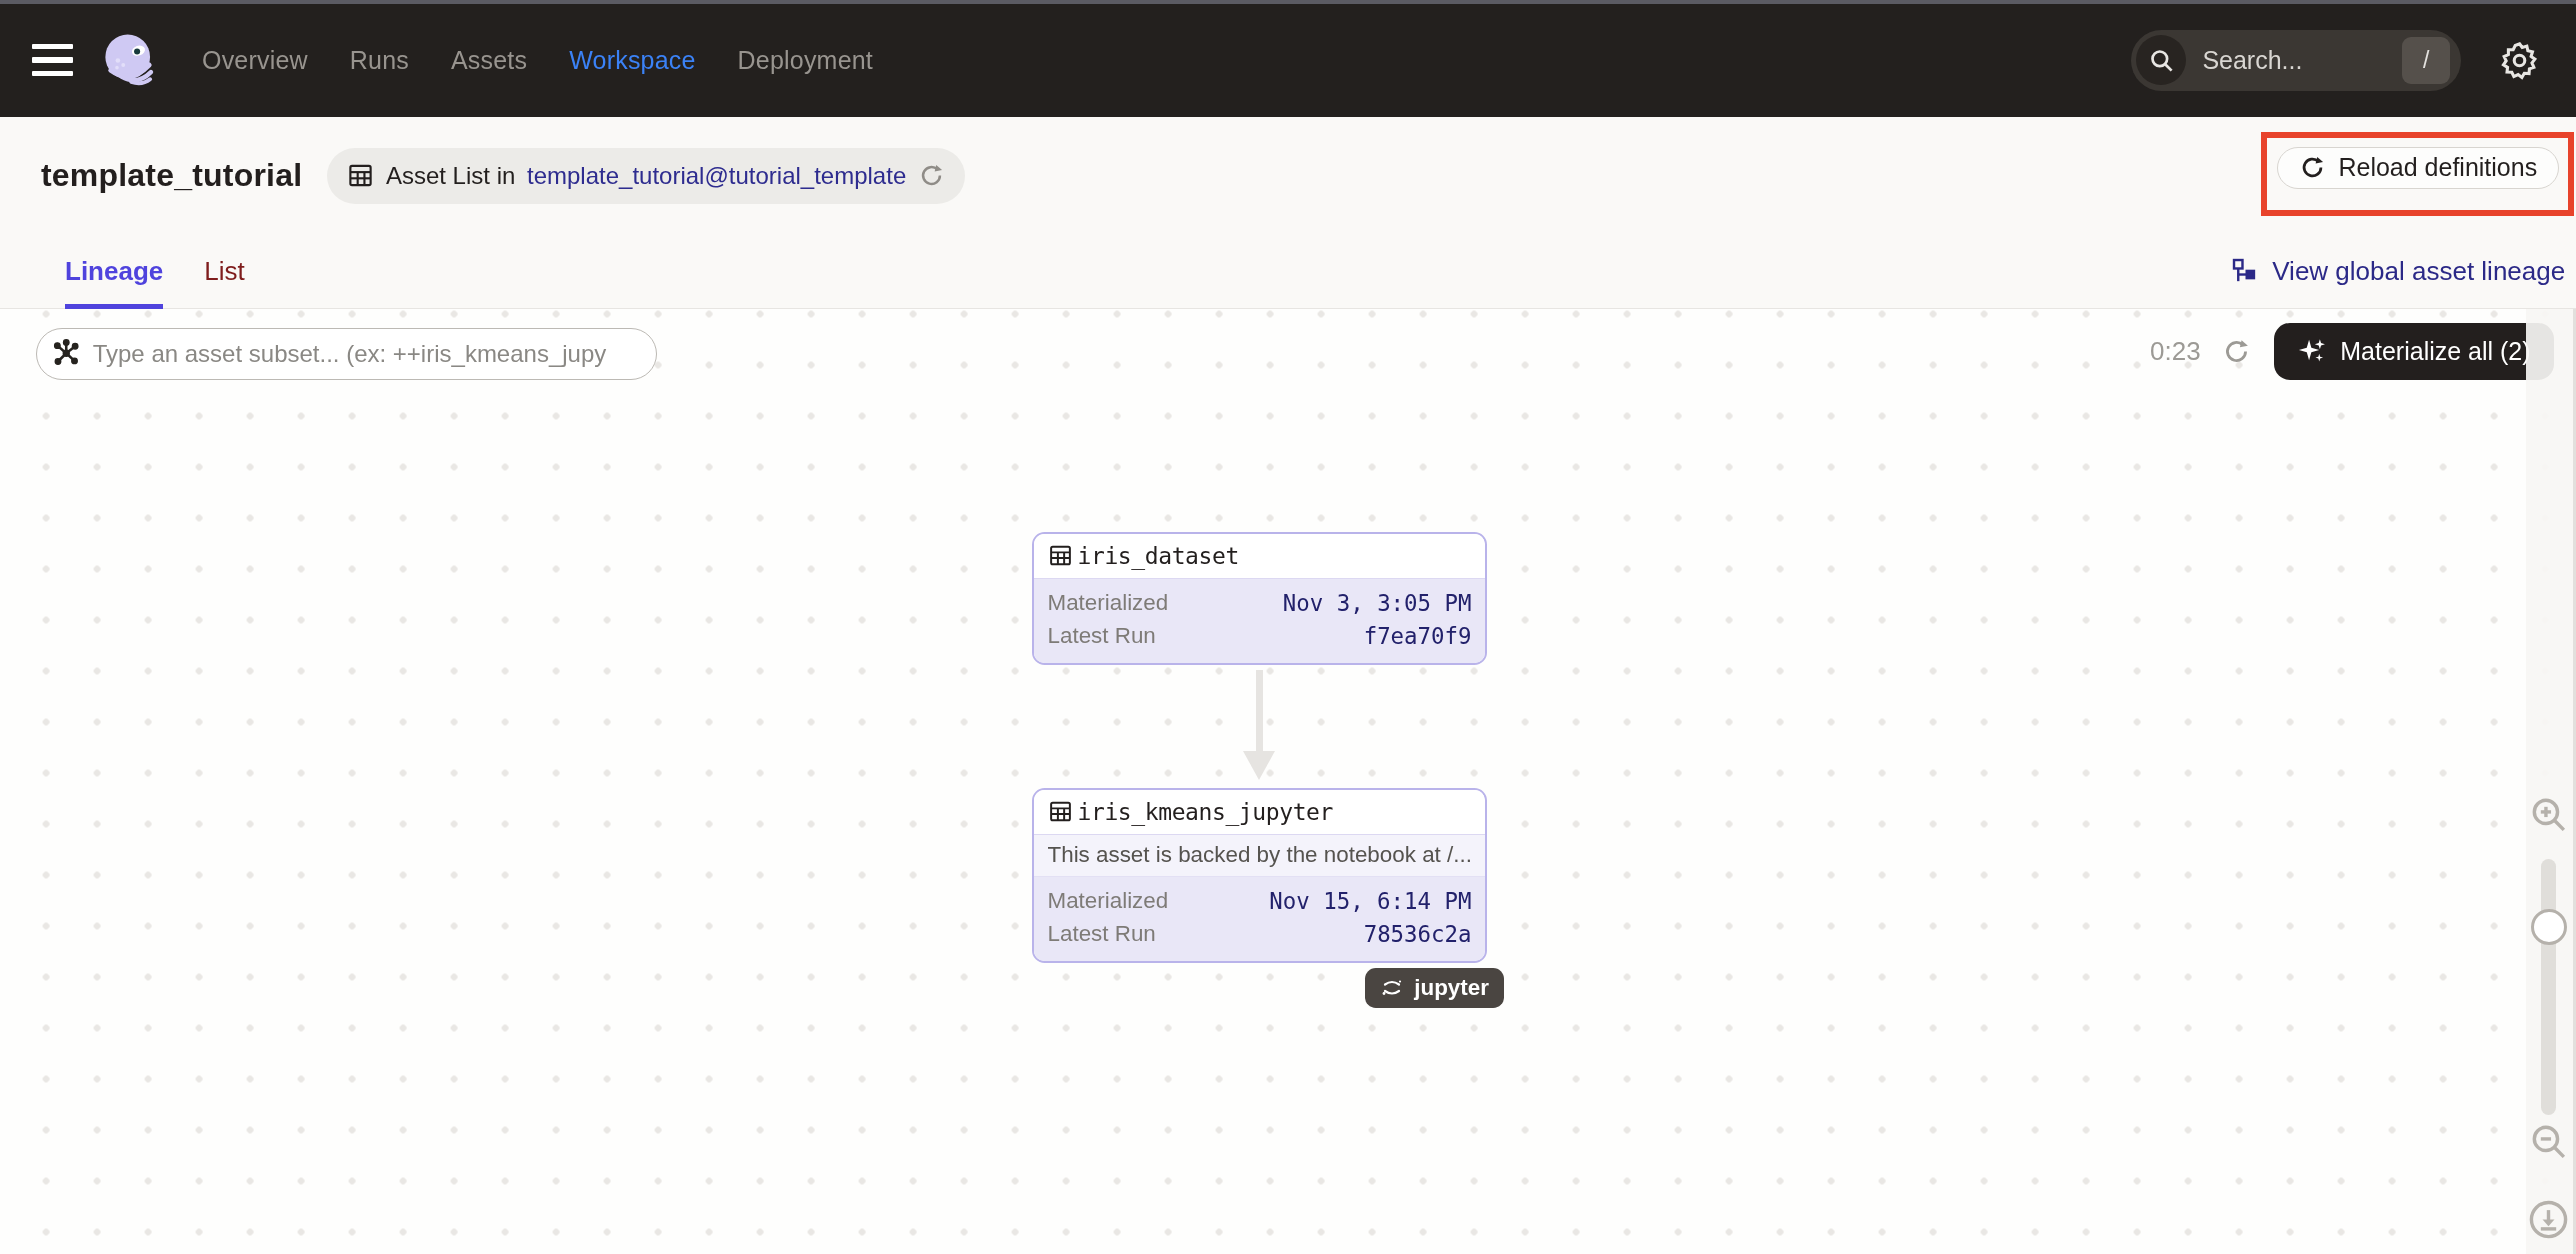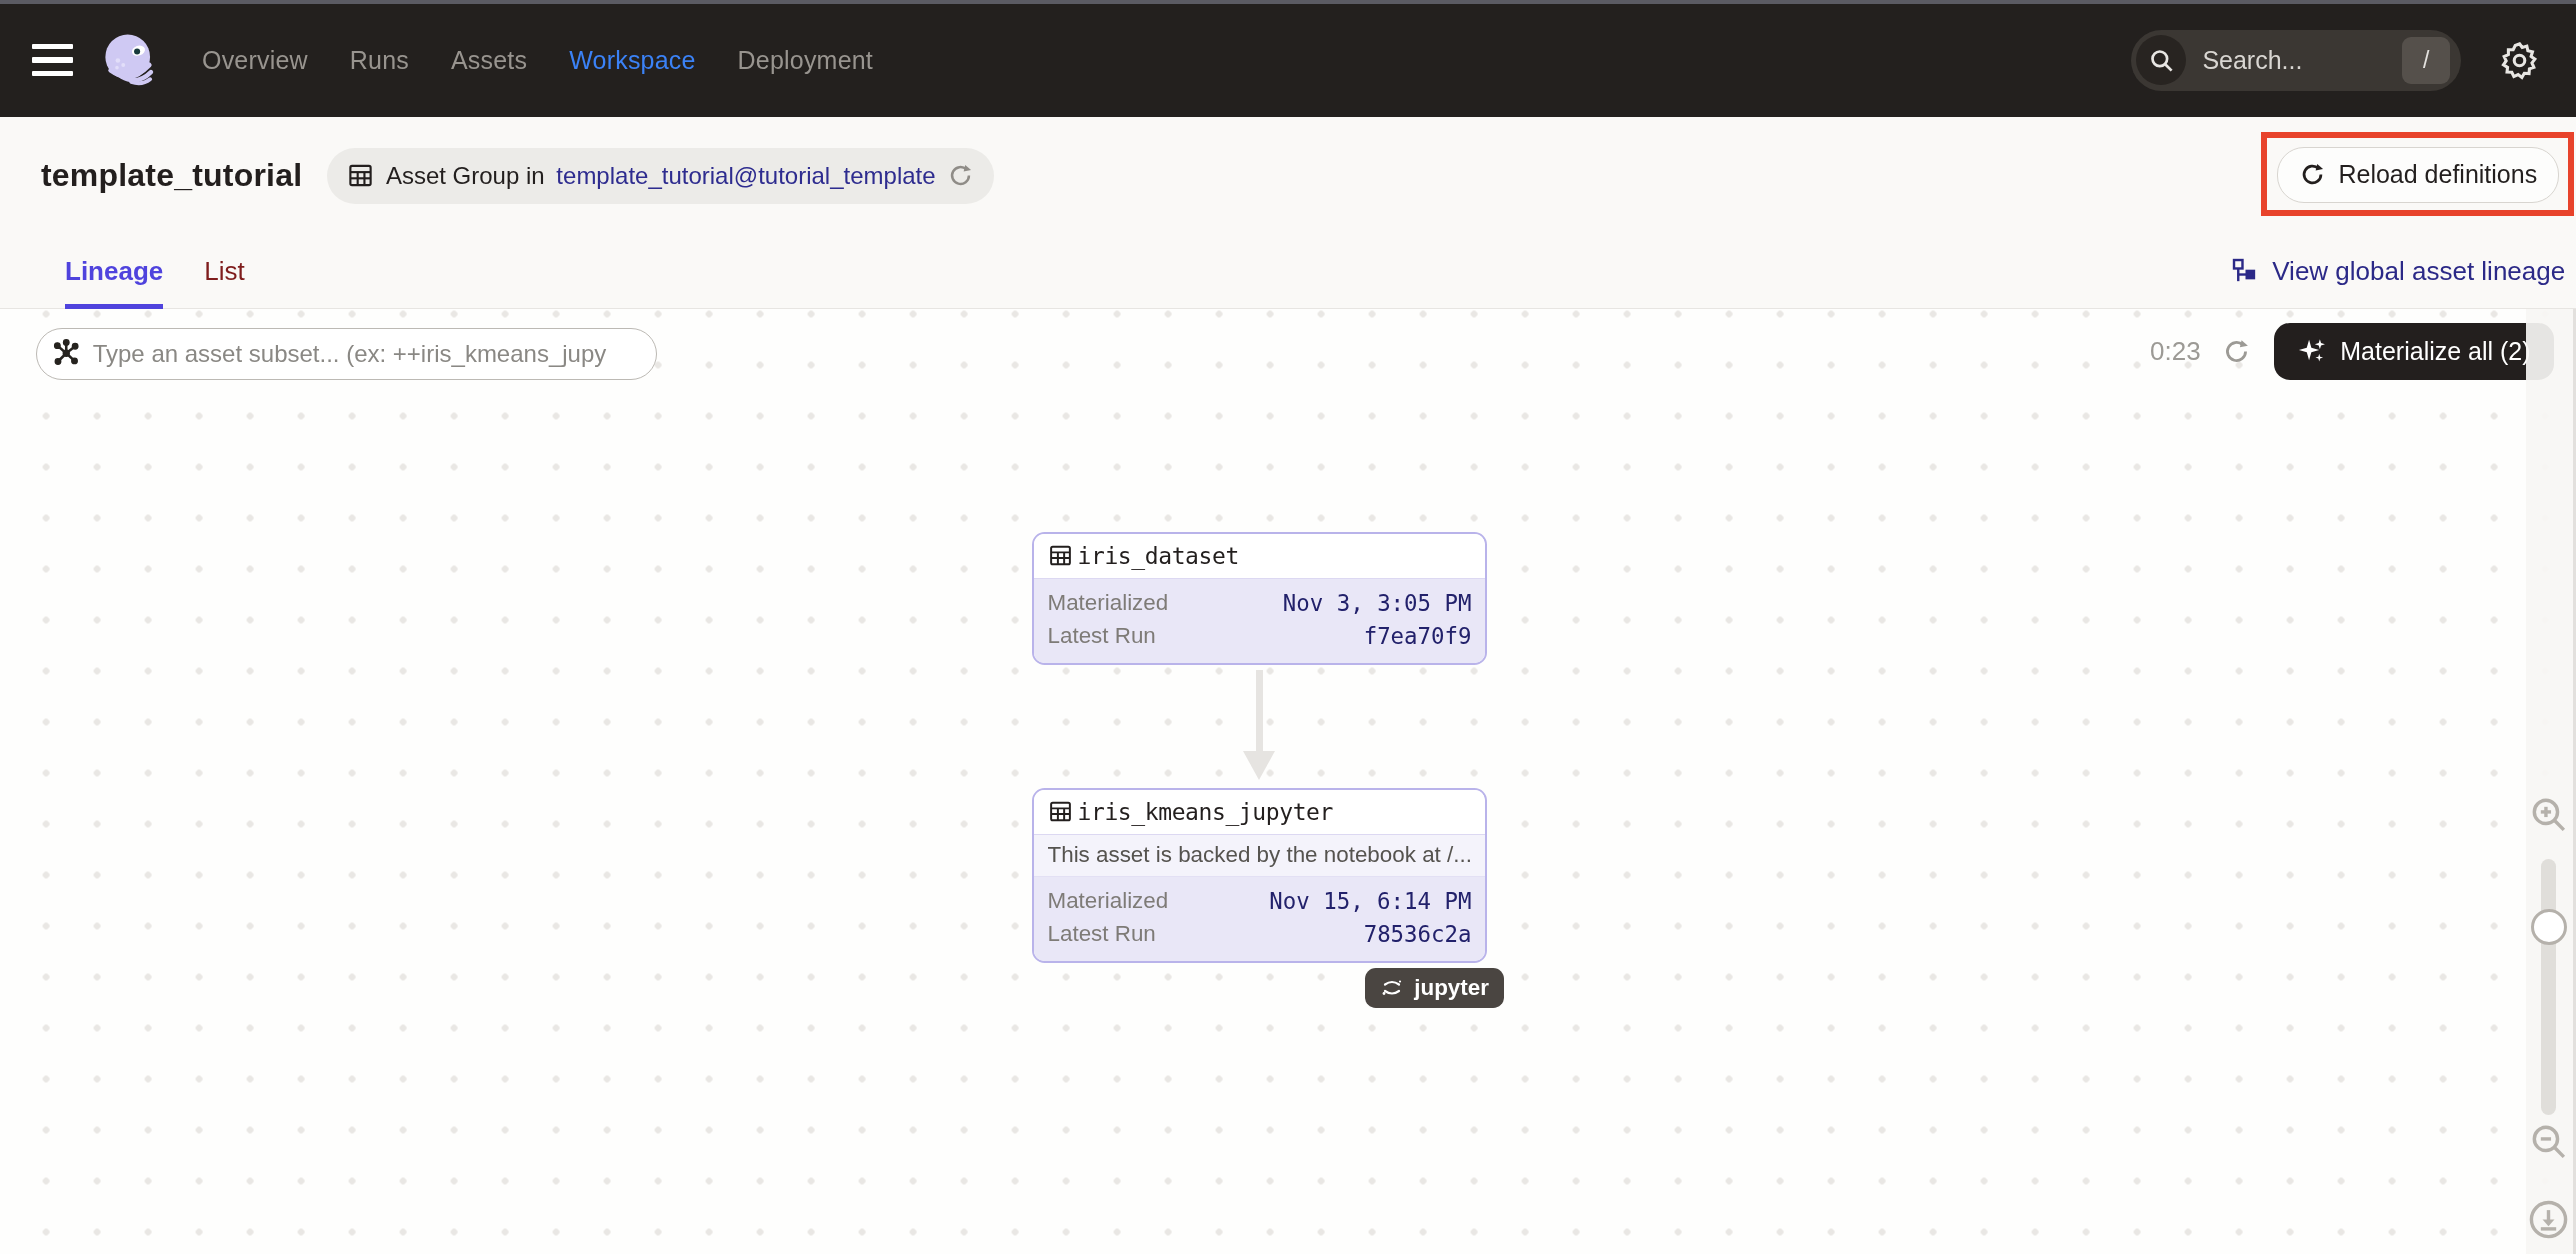--- a/index.html
+++ b/index.html
@@ -53,21 +53,21 @@
     background: #ECEBE8; display: flex; align-items: center;
     padding: 0 20px; gap: 11.7px; font-size: 24px; color: #231F1E;
   }
   .group-badge .link { color: #2E2C8F; cursor: pointer; }
   .badge-refresh { color: #8F8C87; width: 27px; height: 27px; cursor: pointer; }
   .annotation-box {
     position: absolute; left: 2261px; top: 15.3px; width: 313px; height: 84px;
     border: 6.3px solid #E8432B; pointer-events: none; z-index: 10;
   }
   .reload-btn {
-    position: absolute; left: 2277px; top: 30px; width: 282px; height: 56px;
+    position: absolute; left: 2277px; top: 30px; width: 282px; height: 42px;
     background: #FDFDFC; border: 1.8px solid #D8D5D0; border-radius: 27px;
     display: flex; align-items: center; justify-content: center; gap: 12.6px;
     font-size: 25px; color: #231F1E; cursor: pointer;
   }
   .reload-btn svg { width: 27px; height: 27px; color: #231F1E; }
 
   
   .tabs-row {
     height: 74px; border-bottom: 1.8px solid #E7E5E2;
     display: flex; align-items: center; padding-left: 41px; position: relative;
@@ -232,21 +232,21 @@
 <div class="page-header">
   <span class="page-title">template_tutorial</span>
   <div class="group-badge">
     <svg width="27" height="27" viewBox="0 0 24 24" fill="none" stroke="#231F1E" stroke-width="1.9">
       <rect x="3" y="3.5" width="18" height="17" rx="1.5"></rect>
       <line x1="3" y1="9" x2="21" y2="9"></line>
         <line x1="3" y1="14.5" x2="21" y2="14.5"></line>
       <line x1="9.5" y1="9" x2="9.5" y2="20.5"></line>
         <line x1="15.5" y1="9" x2="15.5" y2="20.5"></line>
     </svg>
-    <span>Asset Group in</span>
+    <span>Asset List in</span>
     <span class="link">template_tutorial@tutorial_template</span>
     <svg class="badge-refresh" viewBox="0 0 24 24" fill="none" stroke="currentColor" stroke-width="2.2">
       <path d="M19.5 12 a7.5 7.5 0 1 1 -2.3 -5.4"></path>
       <polygon points="16.2,2.6 21.4,7.2 14.8,8.5" fill="currentColor" stroke="none"></polygon>
     </svg>
   </div>
   <div class="annotation-box"></div>
   <div class="reload-btn">
     <svg viewBox="0 0 24 24" fill="none" stroke="currentColor" stroke-width="2.4">
       <path d="M19.5 12 a7.5 7.5 0 1 1 -2.3 -5.4"></path>

